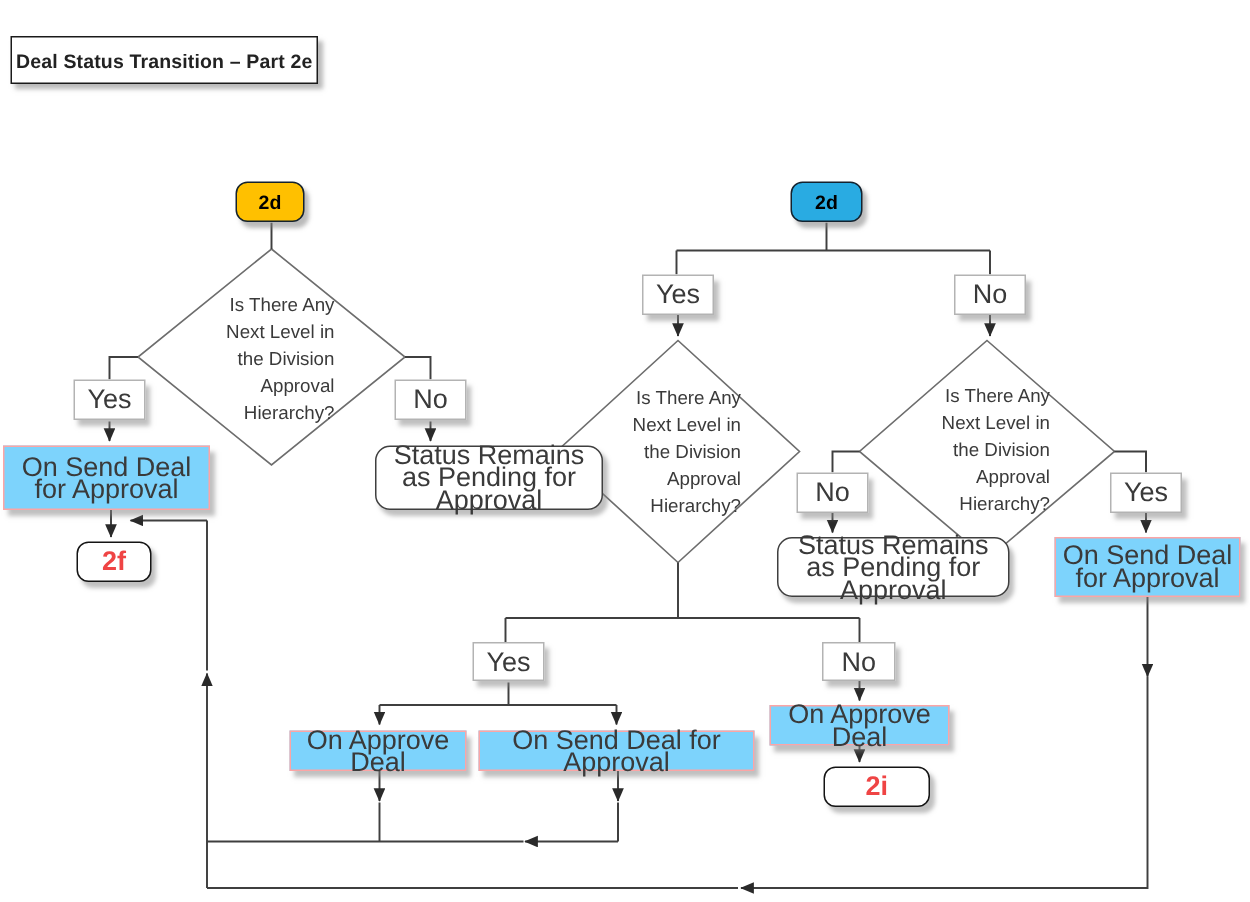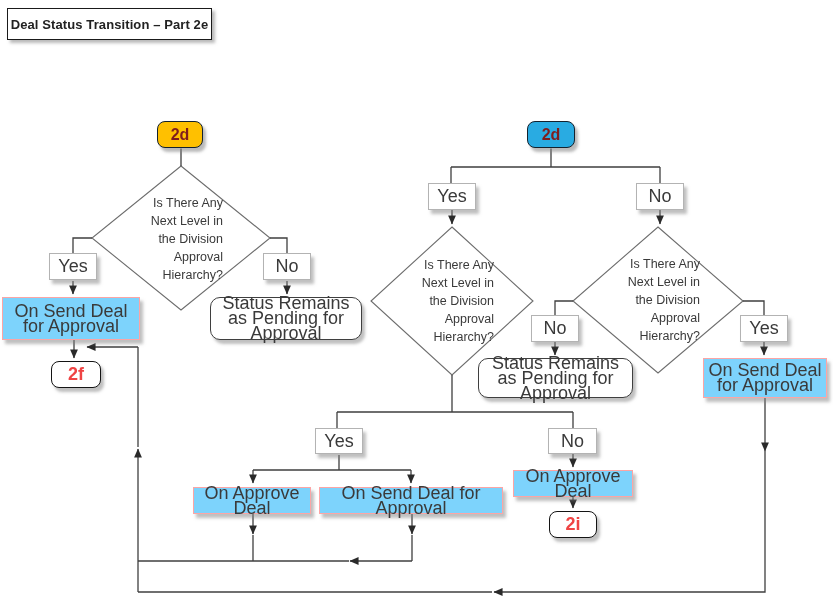--- a/index.html
+++ b/index.html
@@ -10,25 +10,25 @@
   .canvas svg{position:absolute;left:0;top:0;}
   .node{position:absolute;display:flex;align-items:center;justify-content:center;
     text-align:center;font-size:18px;line-height:15px;box-sizing:border-box;}
   .title-box{
     border:1.6px solid #1a1a1a;background:#fff;font-size:13px;font-weight:bold;
     box-shadow:3px 3px 3px rgba(130,130,130,.55);letter-spacing:.1px;color:#222;
   }
   .lbl{background:#fff;border:1px solid #b3b3b3;box-shadow:3px 4px 3px rgba(130,130,130,.5);}
   .box{background:#7dd3fc;border:1px solid #fca5a5;box-shadow:3px 4px 3px rgba(130,130,130,.5);padding:2px 4px;}
   .rbox{background:#fff;border:1.5px solid #3f3f3f;border-radius:10px;
-    box-shadow:3px 4px 3px rgba(130,130,130,.5);padding:7px 5px;}
+    box-shadow:3px 4px 3px rgba(130,130,130,.5);padding:7px 5px;margin-left:40px;}
   .pill{background:#fff;border:1.6px solid #141414;border-radius:8px;font-weight:bold;
     box-shadow:3px 4px 3px rgba(130,130,130,.5);color:#ef4444;}
-  .start{border:1.6px solid #14222e;border-radius:8px;font-weight:bold;font-size:16px;
-    box-shadow:3px 4px 3px rgba(130,130,130,.55);color:#7f1d1d;}
+  .start{border:1.6px solid #14222e;border-radius:8px;font-weight:bold;font-size:13px;
+    box-shadow:3px 4px 3px rgba(130,130,130,.55);color:#000000;}
   .dmtext{position:absolute;text-align:right;font-size:12.5px;line-height:18px;width:84px;}
 </style>
 </head>
 <body>
 
 <div class="canvas">
 
   <svg width="833" height="601" viewBox="0 0 833 601">
     <defs>
       <marker id="ah" markerWidth="7.5" markerHeight="6.5" refX="6.6" refY="3" orient="auto">
@@ -72,21 +72,21 @@
       <path d="M573,497 L573,508"></path>
       <path d="M253,514 L253,534"></path>
       <path d="M412,514 L412,534"></path>
       <path d="M412,561 L350,561"></path>
       <path d="M765,398 L765,451"></path>
       <path d="M765,451 L765,592 L494,592"></path>
       <path d="M138,592 L138,449"></path>
     </g>
   </svg>
 
-  <div class="node title-box" style="left:7px;top:8px;width:205px;height:32px;text-align:center;">Deal Status Transition – Part 2e</div>
+  <div class="node title-box" style="left:7px;top:24px;width:205px;height:32px;text-align:center;">Deal Status Transition – Part 2e</div>
 
   <div class="node start" style="left: 157px; top: 121px; width: 46px; height: 27px; background: rgb(255, 192, 0);">2d</div>
   <div class="node start" style="left: 527px; top: 121px; width: 48px; height: 27px; background: rgb(41, 171, 226);">2d</div>
 
   <div class="dmtext" style="left:139px;top:194px;">Is There Any Next Level in the Division Approval Hierarchy?</div>
   <div class="dmtext" style="left:410px;top:256px;">Is There Any Next Level in the Division Approval Hierarchy?</div>
   <div class="dmtext" style="left:616px;top:255px;">Is There Any Next Level in the Division Approval Hierarchy?</div>
 
   <div class="node lbl" style="left:49px;top:253px;width:48px;height:27px;">Yes</div>
   <div class="node lbl" style="left:263px;top:253px;width:48px;height:27px;">No</div>
@@ -99,15 +99,15 @@
 
   <div class="node box" style="left:2px;top:297px;width:138px;height:43px;">On Send Deal for Approval</div>
   <div class="node rbox" style="left:210px;top:297px;width:152px;height:43px;">Status Remains as Pending for Approval</div>
   <div class="node rbox" style="left:478px;top:358px;width:155px;height:40px;">Status Remains as Pending for Approval</div>
   <div class="node box" style="left:703px;top:358px;width:124px;height:40px;">On Send Deal for Approval</div>
   <div class="node box" style="left:193px;top:487px;width:118px;height:27px;">On Approve Deal</div>
   <div class="node box" style="left:319px;top:487px;width:184px;height:27px;">On Send Deal for Approval</div>
   <div class="node box" style="left:513px;top:470px;width:120px;height:27px;">On Approve Deal</div>
 
   <div class="node pill" style="left:51px;top:361px;width:50px;height:27px;">2f</div>
-  <div class="node pill" style="left:549px;top:511px;width:48px;height:27px;">2i</div>
+  <div class="node pill" style="left:549px;top:511px;width:71px;height:27px;">2i</div>
 
 </div>
 
 </body></html>

